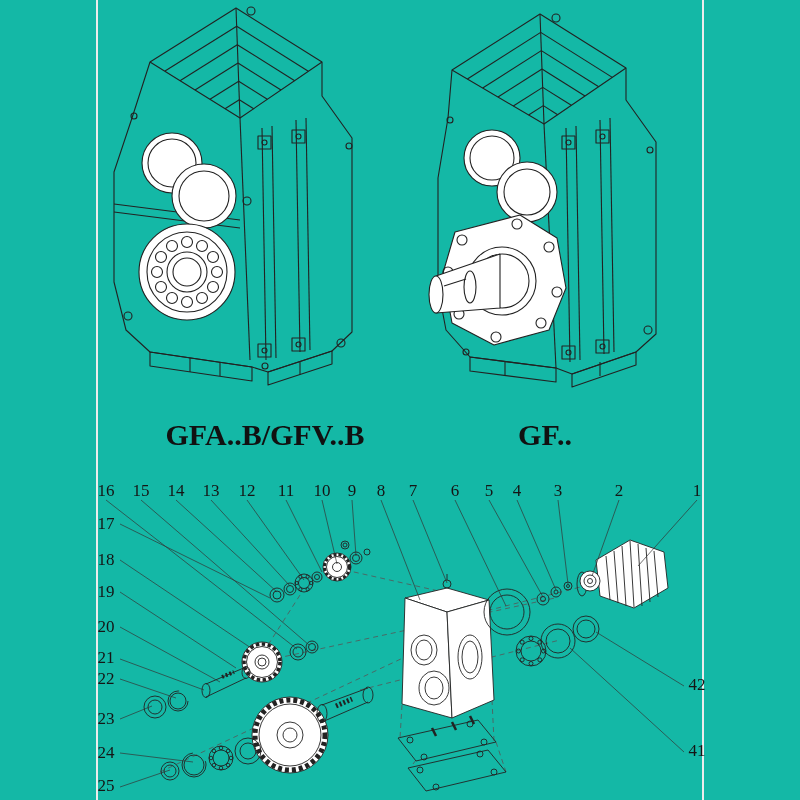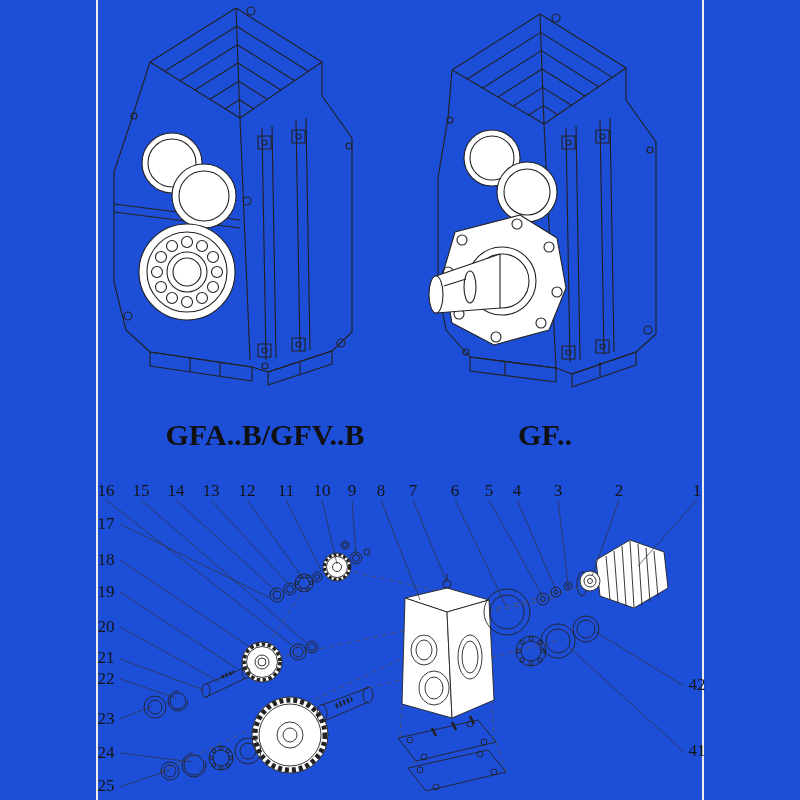--- a/index.html
+++ b/index.html
@@ -1,16 +1,16 @@
 <!DOCTYPE html>
 <html><head>
 <meta charset="utf-8">
 <style>
   html,body{margin:0;padding:0;background:#fff;}
-  .page{position:relative;width:800px;height:800px;background:#1d4ed8;overflow:hidden;
+  .page{position:relative;width:800px;height:800px;background:#14b8a6;overflow:hidden;
         font-family:"Liberation Serif",serif;}
   svg{display:block;}
   text.model{font-family:"Liberation Serif",serif;font-weight:bold;font-size:30px;fill:#111;}
   text.callout{font-family:"Liberation Serif",serif;font-size:17px;fill:#151515;}
 </style>
 </head>
 <body>
 
 <div class="page">
 <svg width="800" height="800" viewBox="0 0 800 800" xmlns="http://www.w3.org/2000/svg">

